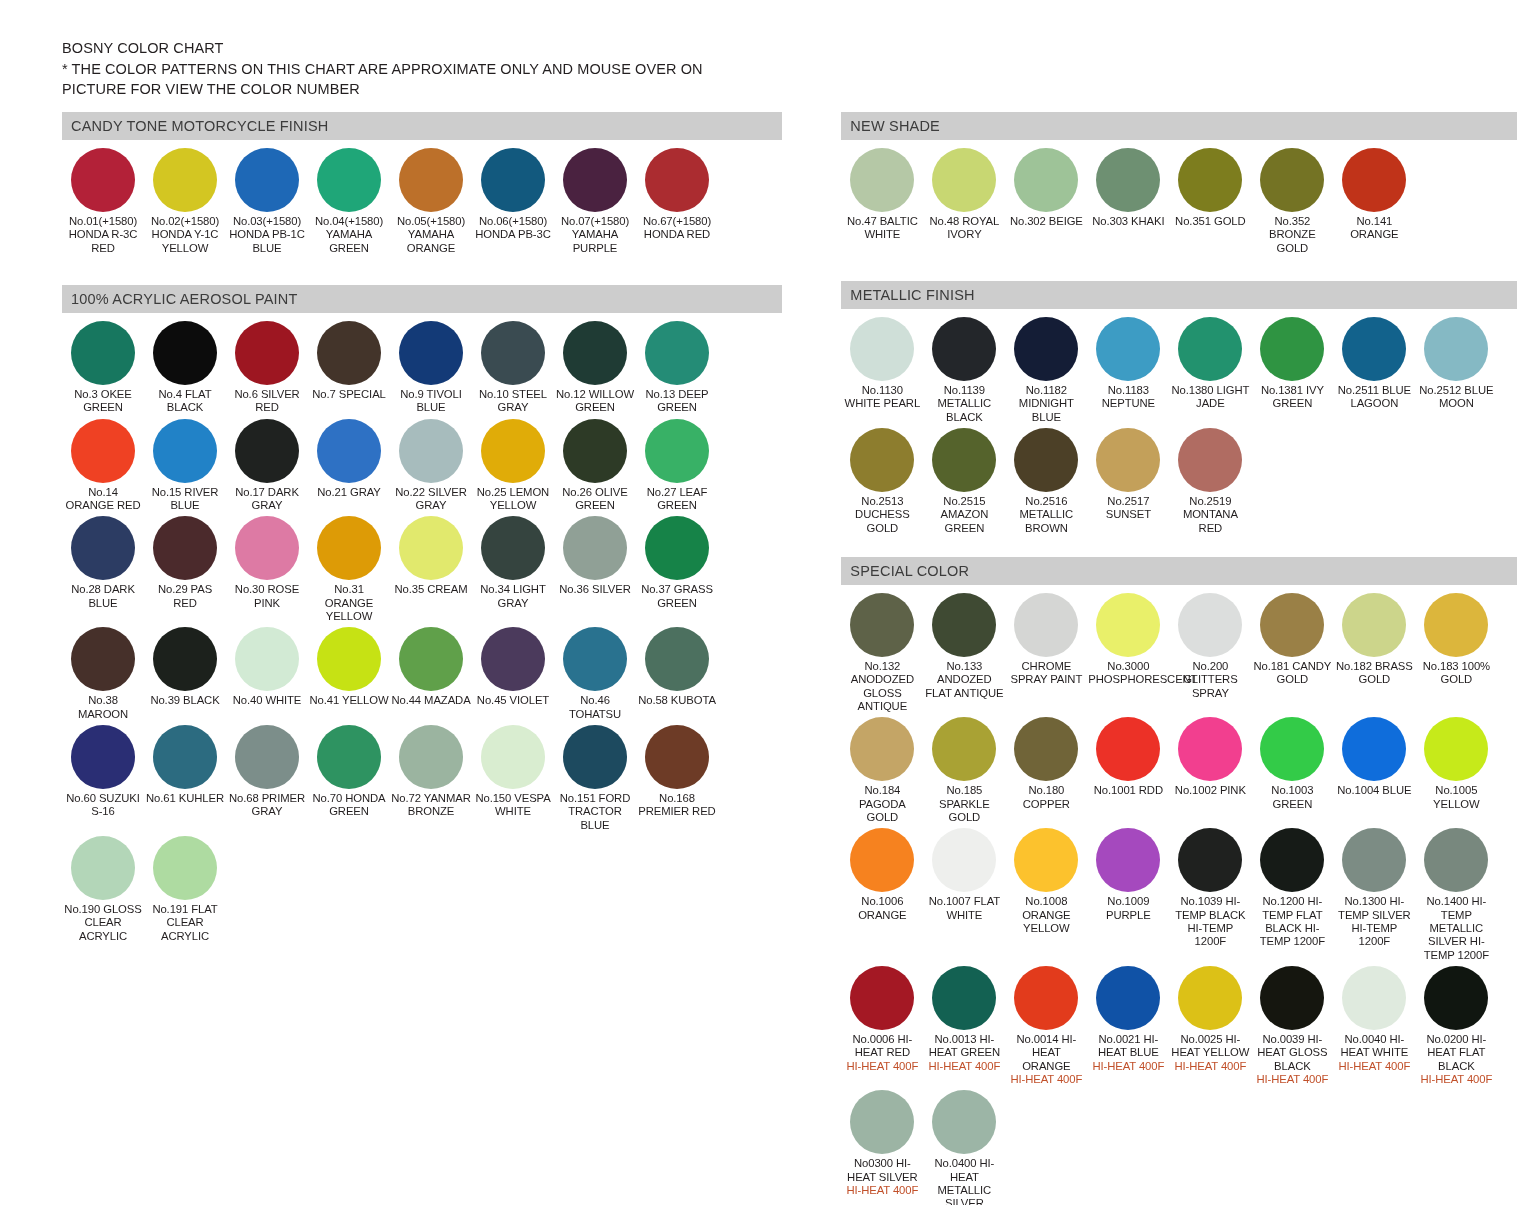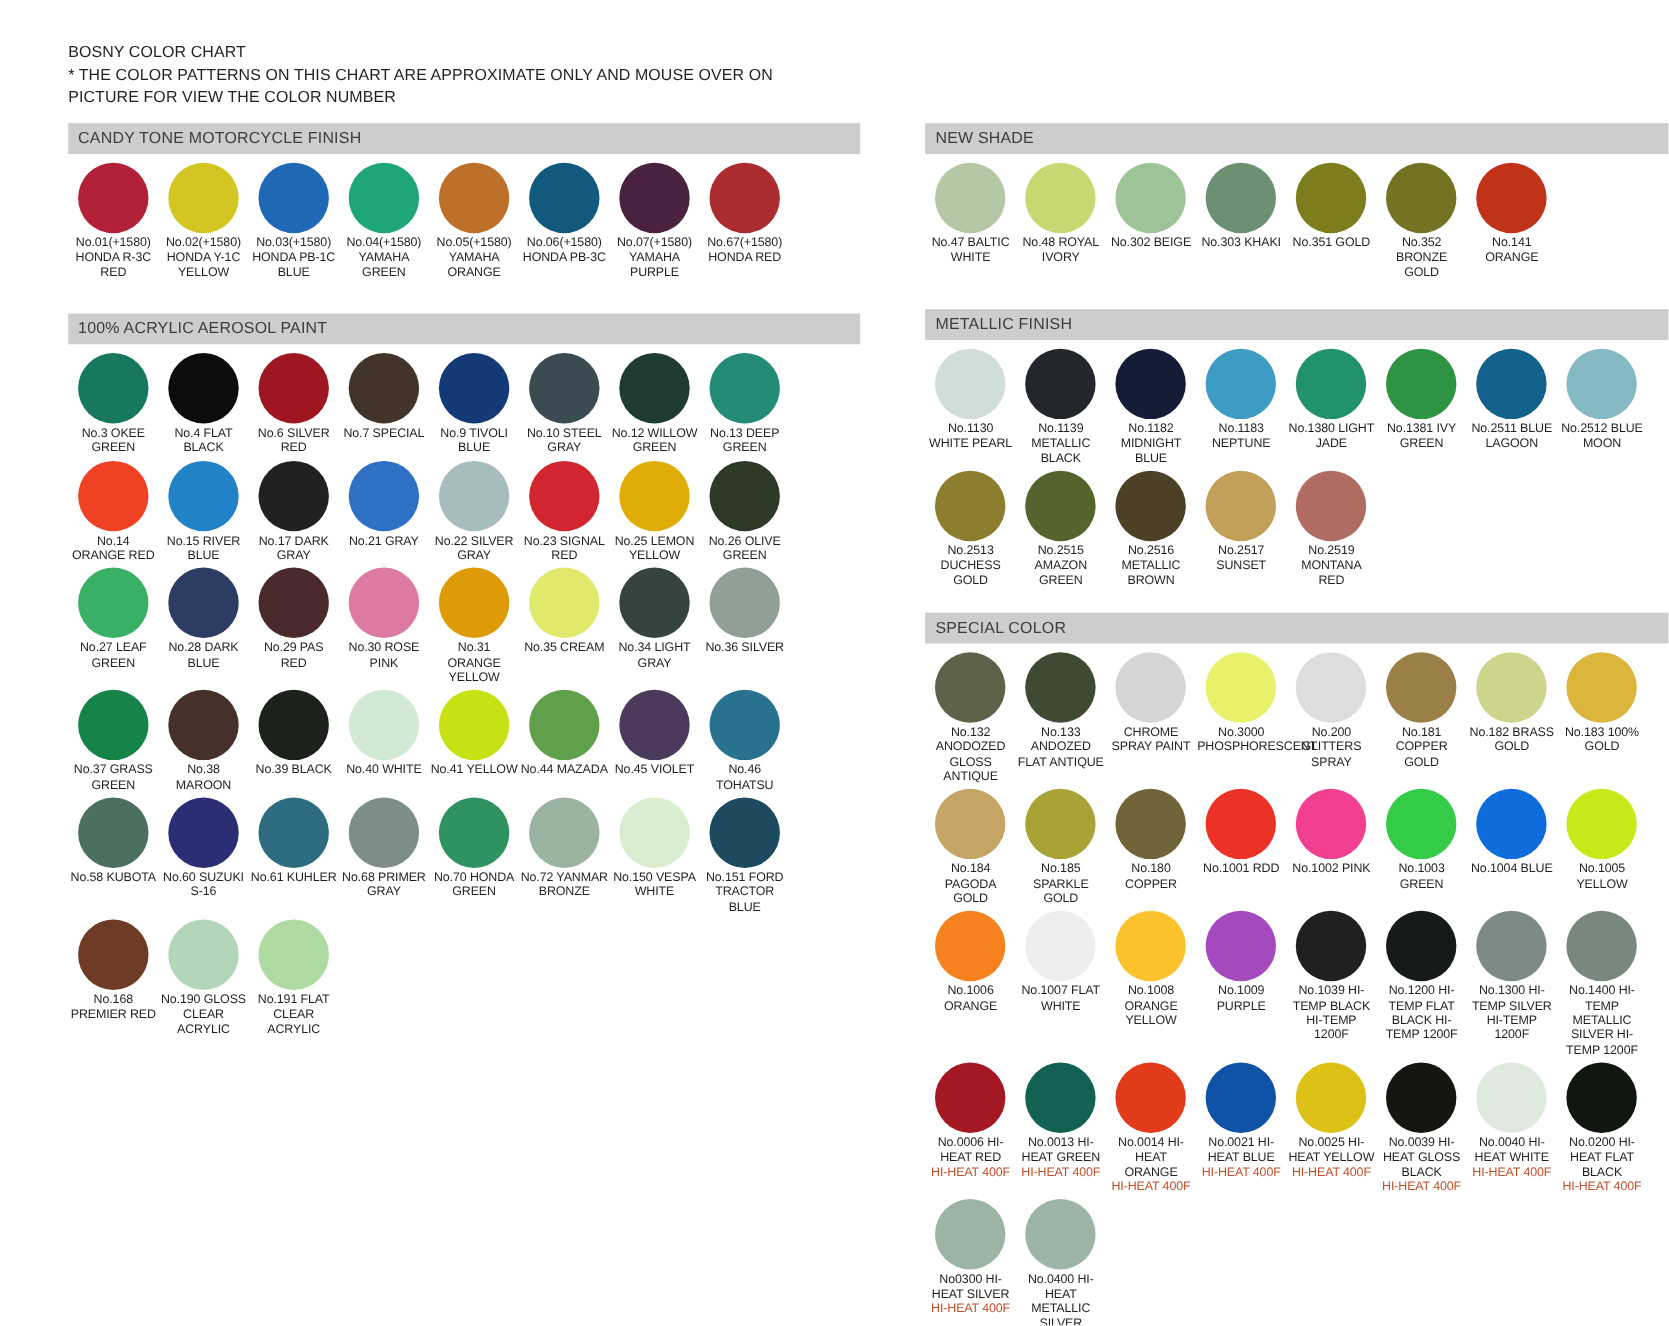--- a/index.html
+++ b/index.html
@@ -180,24 +180,20 @@
             </div>
             <div class="cell">
               <div class="swatch" style="background: rgb(46, 113, 196);"></div>
               <div class="cap">No.21 GRAY</div>
             </div>
             <div class="cell">
               <div class="swatch" style="background: rgb(167, 188, 189);"></div>
               <div class="cap">No.22 SILVER GRAY</div>
             </div>
             <div class="cell">
-              <div class="swatch" style="background: rgb(210, 39, 48);"></div>
-              <div class="cap">No.23 SIGNAL RED</div>
-            </div>
-            <div class="cell">
               <div class="swatch" style="background: rgb(224, 172, 8);"></div>
               <div class="cap">No.25 LEMON YELLOW</div>
             </div>
             <div class="cell">
               <div class="swatch" style="background: rgb(45, 58, 38);"></div>
               <div class="cap">No.26 OLIVE GREEN</div>
             </div>
             <div class="cell">
               <div class="swatch" style="background: rgb(56, 177, 102);"></div>
               <div class="cap">No.27 LEAF GREEN</div>
@@ -427,21 +423,21 @@
             <div class="cell">
               <div class="swatch" style="background: rgb(233, 240, 106);"></div>
               <div class="cap">No.3000 PHOSPHORESCENT</div>
             </div>
             <div class="cell">
               <div class="swatch" style="background: rgb(220, 222, 221);"></div>
               <div class="cap">No.200 GLITTERS SPRAY</div>
             </div>
             <div class="cell">
               <div class="swatch" style="background: rgb(154, 128, 70);"></div>
-              <div class="cap">No.181 COPPER GOLD</div>
+              <div class="cap">No.181 CANDY GOLD</div>
             </div>
             <div class="cell">
               <div class="swatch" style="background: rgb(204, 213, 139);"></div>
               <div class="cap">No.182 BRASS GOLD</div>
             </div>
             <div class="cell">
               <div class="swatch" style="background: rgb(220, 182, 60);"></div>
               <div class="cap">No.183 100% GOLD</div>
             </div>
             <div class="cell">

